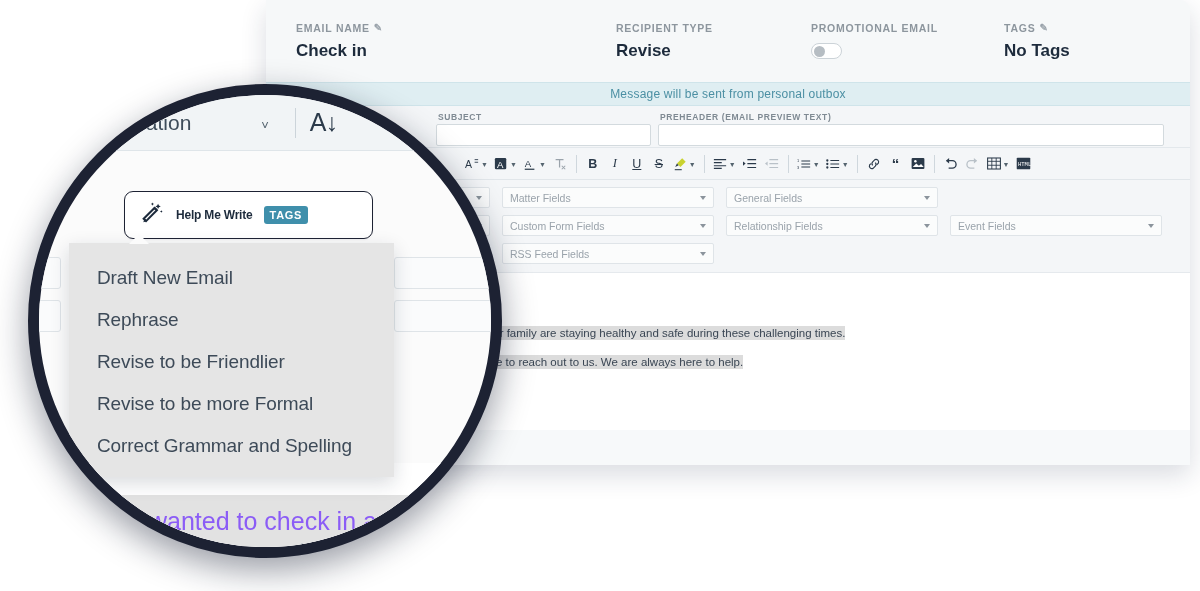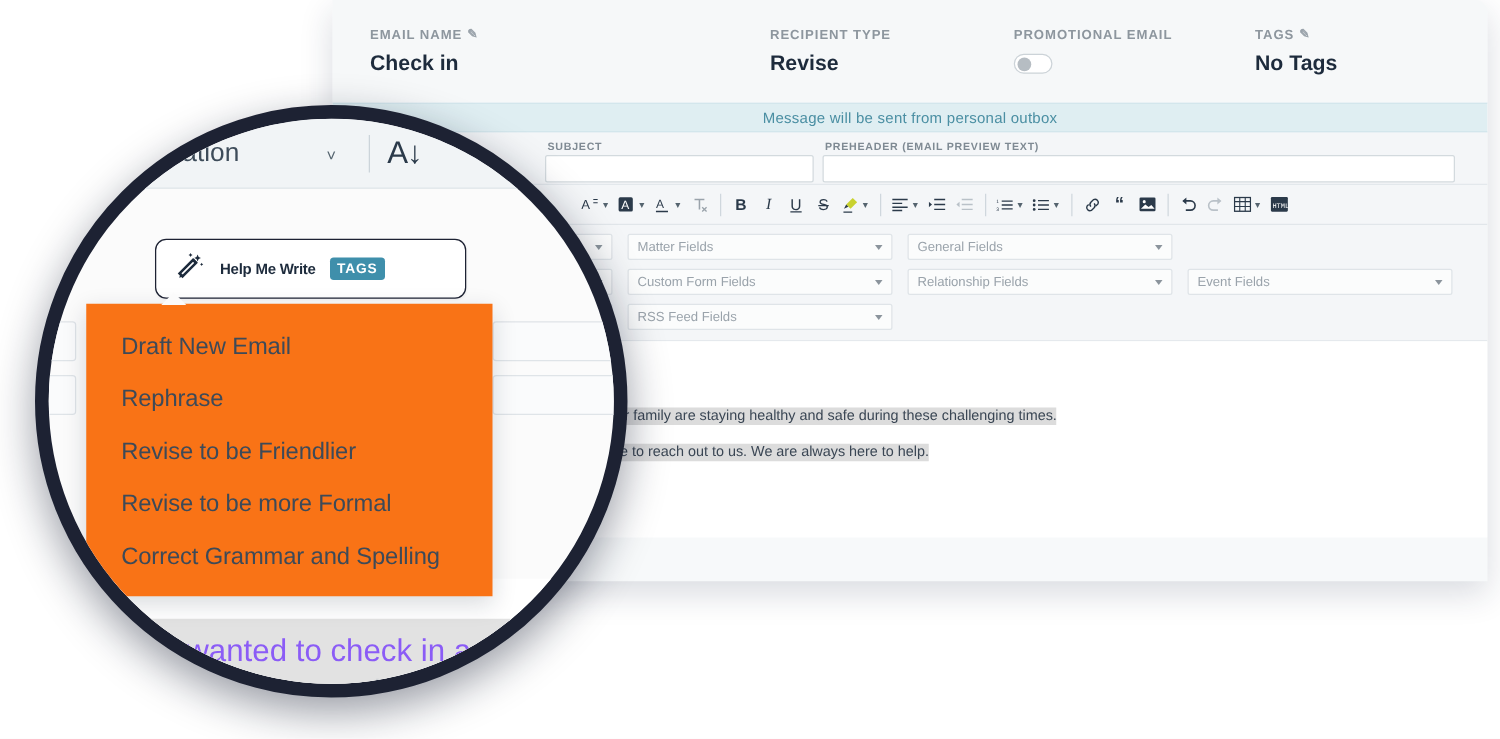--- a/index.html
+++ b/index.html
@@ -143,21 +143,21 @@
   }
   .hmw-label{ font-size:12px; font-weight:700; color:#1d2b3c; letter-spacing:-.2px; }
   .beta{
     background:#3f8fab; color:#fff; font-size:11px; font-weight:700;
     letter-spacing:.7px; padding:3px 6px; border-radius:3px;
   }
 
   
   .menu{
     position:absolute; left:30px; top:148px; width:325px; padding:14px 0 10px 0;
-    background:#f97316; box-shadow:0 6px 18px rgba(20,30,50,.16);
+    background:#e5e5e5; box-shadow:0 6px 18px rgba(20,30,50,.16);
   }
   .menu::before{
     content:""; position:absolute; left:60px; top:-9px;
     border-left:10px solid transparent; border-right:10px solid transparent;
     border-bottom:10px solid #fbfbfb;
   }
   .menu-item{
     font-size:19px; color:#3d4a58; padding:10px 0 10px 28px;
     white-space:nowrap; letter-spacing:-.1px;
   }

